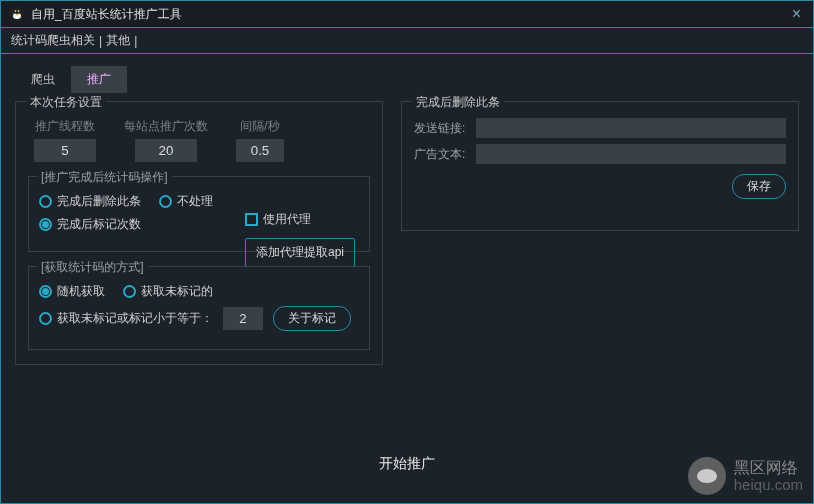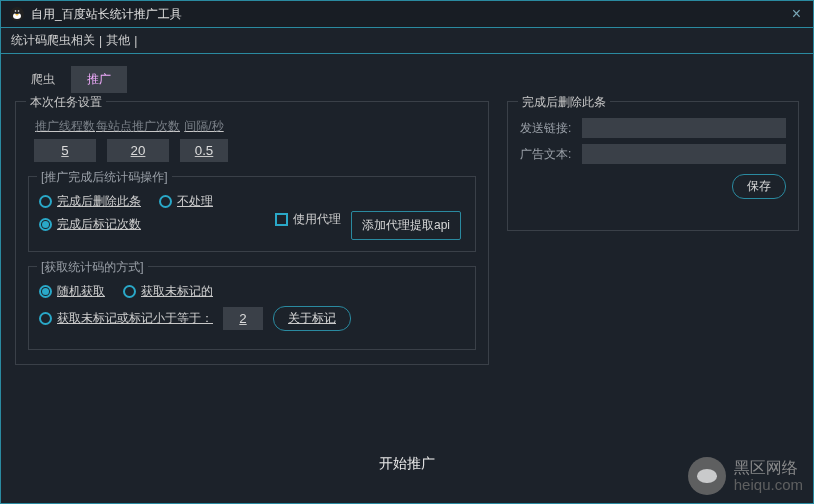--- a/index.html
+++ b/index.html
@@ -57,23 +57,23 @@
   padding: 10px 12px 14px 12px;
   position: relative;
 }
 .fieldset > .legend {
   position: absolute;
   top: -8px; left: 10px;
   background: #1c222a;
   padding: 0 4px;
   color: #c8c8c8;
 }
-.left-panel { width: 474px; text-decoration: underline; }
+.left-panel { width: 368px; }
 .right-panel { flex: 1; }
-.row-inputs { display: flex; margin-top: 6px; margin-left: 6px; }
+.row-inputs { display: flex; gap: 28px; margin-top: 6px; margin-left: 6px; }
 .col { display: flex; flex-direction: column; align-items: center; }
 .col .label { color: #7a8088; font-size: 12px; margin-bottom: 4px; }
 .num-input {
   background: #3a4048;
   border: none;
   color: #dcdcdc;
   text-align: center;
   padding: 4px 0;
   width: 62px;
 }
@@ -99,21 +99,21 @@
 }
 .radio.selected .dot::after {
   content: ""; width: 7px; height: 7px; border-radius: 50%; background: #2aa8c8;
 }
 .checkbox .box {
   width: 13px; height: 13px; border: 2px solid #2aa8c8; margin-right: 5px;
 }
 .proxy-block {
   position: absolute;
   right: 14px; top: 34px;
-  display: flex; gap: 10px; align-items: flex-start;
+  display: flex; flex-direction: column; gap: 10px; align-items: flex-start;
 }
 .btn-outline {
   border: 1px solid #2a8aa0;
   background: transparent;
   color: #d8d8d8;
   padding: 5px 10px;
   cursor: pointer;
   font-size: 12px;
   border-radius: 2px;
 }

